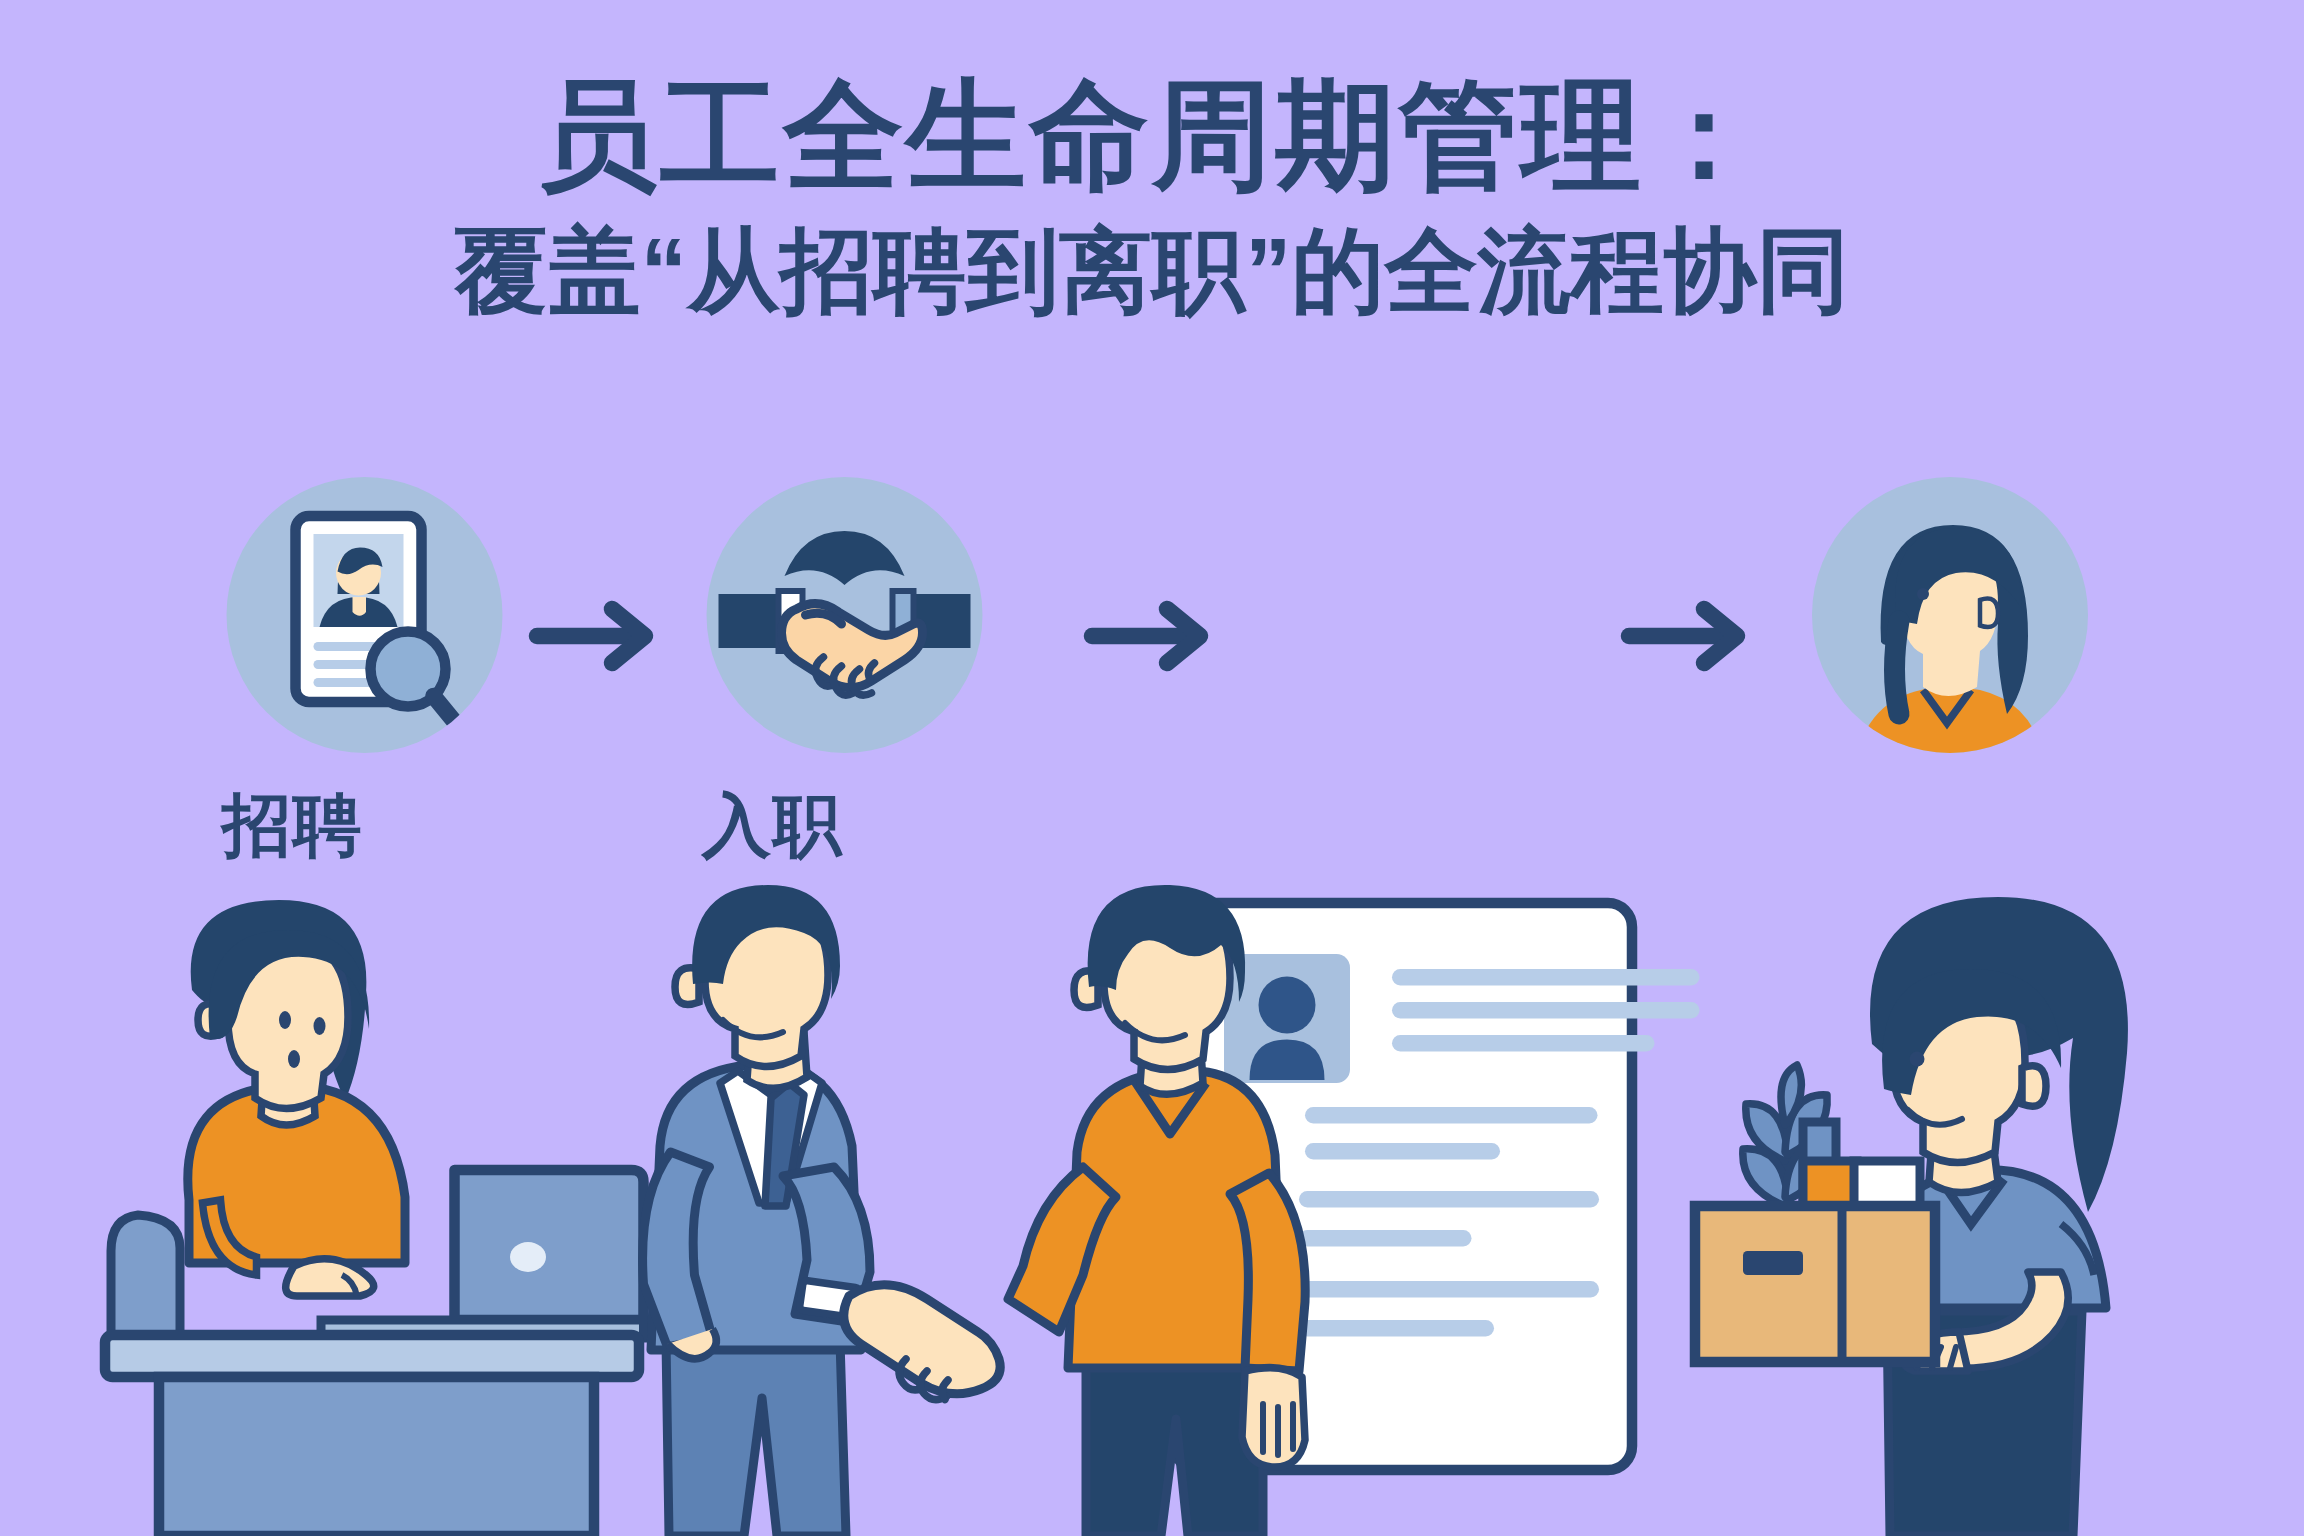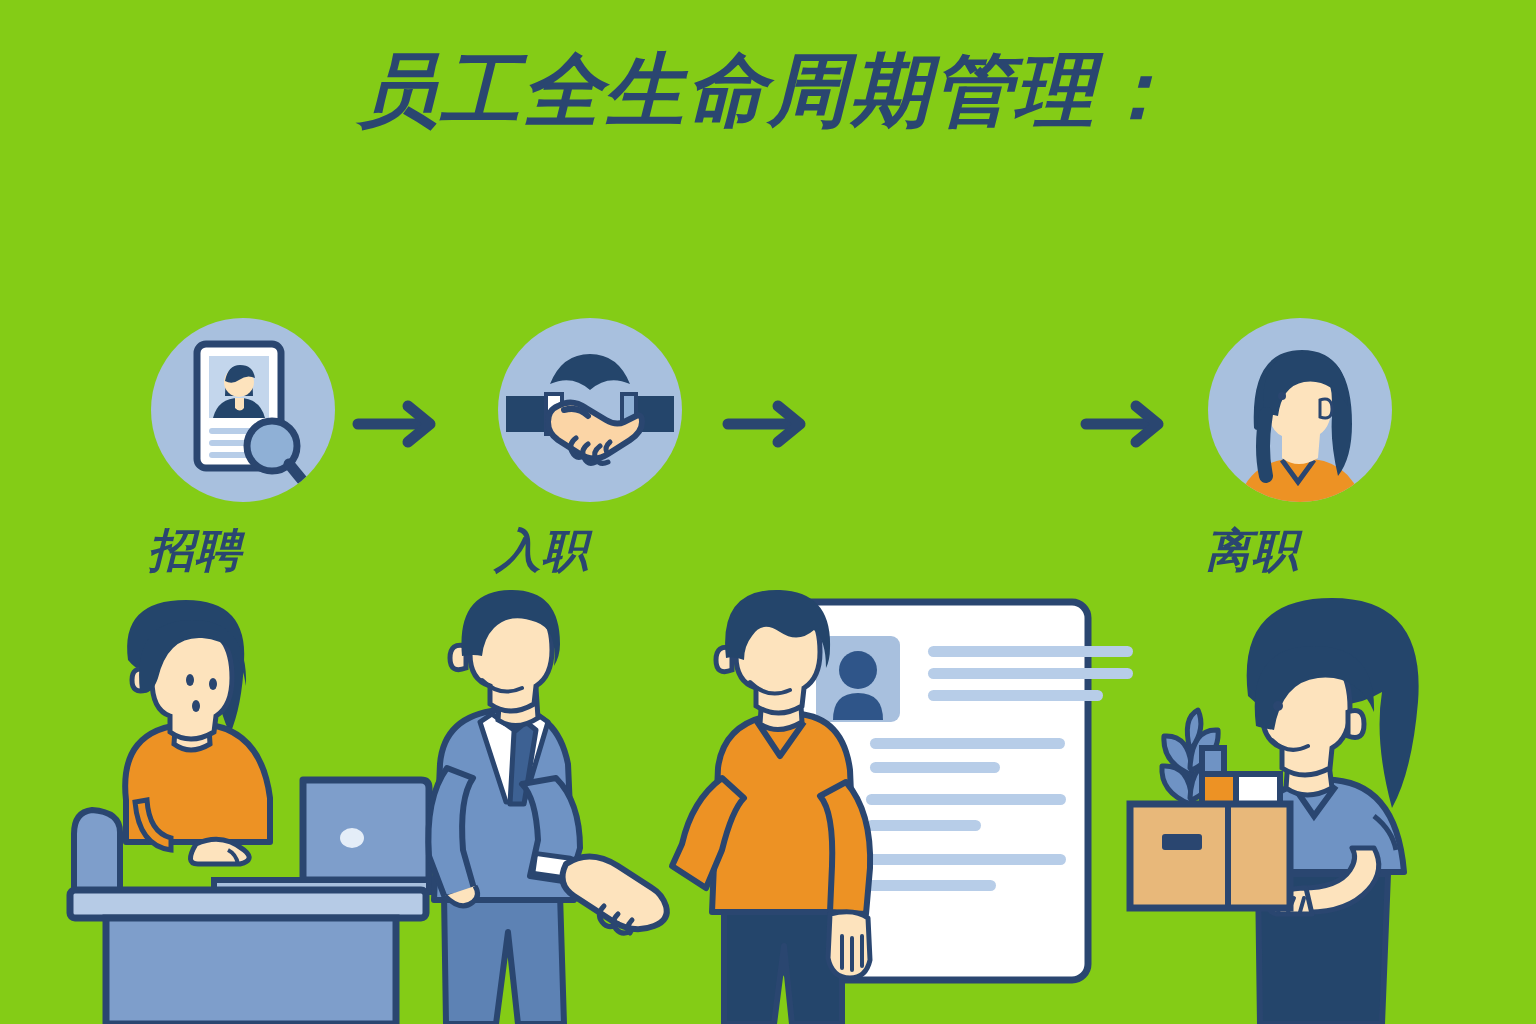--- a/index.html
+++ b/index.html
@@ -7,23 +7,22 @@
     padding: 0;
     background: #e8f0f9;
   }
   body {
     font-family: "Liberation Sans", "DejaVu Sans", sans-serif;
   }
   #canvas {
     position: relative;
     width: 1536px;
     height: 1024px;
-    background: #84cc16;
+    background: #c4b5fd;
     overflow: hidden;
-    font-style: italic;
   }
 
   
   #title-block {
     position: absolute;
     left: 0;
     top: 48px;
     width: 1536px;
     text-align: center;
     pointer-events: none;
@@ -98,20 +97,21 @@
     fill: #b7cde8;
   }
 </style>
 </head>
 <body>
 
 <div id="canvas">
 
   <div id="title-block">
     <div id="main-title">员工全生命周期管理：</div>
+    <div id="sub-title">覆盖“从招聘到离职”的全流程协同</div>
   </div>
 
   <div id="flow">
 
     <div class="step" style="left:148px;">
       <div class="step-circle">
         <svg viewBox="0 0 184 184" width="184" height="184">
 
           <rect x="46" y="26" width="84" height="124" rx="9" fill="#ffffff" stroke="#2a4670" stroke-width="7"></rect>
 
@@ -135,21 +135,21 @@
       <div class="step-label">招聘</div>
     </div>
 
     <div class="arrow" style="left:352px;">
       <svg viewBox="0 0 96 56" width="96" height="56">
         <line x1="6" y1="28" x2="72" y2="28" stroke="#2a4670" stroke-width="11" stroke-linecap="round"></line>
         <polyline points="56,10 78,28 56,46" fill="none" stroke="#2a4670" stroke-width="11" stroke-linecap="round" stroke-linejoin="round"></polyline>
       </svg>
     </div>
 
-    <div class="step" style="left:495px;">
+    <div class="step" style="left:468px;">
       <div class="step-circle">
         <svg viewBox="0 0 184 184" width="184" height="184">
 
           <path d="M52 66 q12 -30 40 -30 q28 0 40 30 q-22 -10 -40 6 q-18 -16 -40 -6 z" fill="#24456b"></path>
 
           <path d="M8 78 h46 l10 36 h-56 z" fill="#24456b"></path>
           <rect x="48" y="76" width="16" height="40" fill="#ffffff" stroke="#2a4670" stroke-width="4"></rect>
 
           <path d="M176 78 h-44 l-10 36 h54 z" fill="#24456b"></path>
           <rect x="124" y="76" width="14" height="40" fill="#8fb0d6" stroke="#2a4670" stroke-width="4"></rect>
@@ -195,21 +195,20 @@
 
           <path d="M56 96 q-6 -62 40 -62 q44 0 44 54 q-18 -28 -44 -24 q-22 4 -26 34 q-10 -2 -14 -2 z" fill="#24456b"></path>
 
           <path d="M112 82 q12 -4 12 9 q0 12 -12 8 z" fill="#fde3bd" stroke="#2a4670" stroke-width="3"></path>
 
           <circle cx="74" cy="78" r="4" fill="#2a4670"></circle>
 
           <path d="M58 96 q-6 34 0 62" fill="none" stroke="#24456b" stroke-width="14" stroke-linecap="round"></path>
         </svg>
       </div>
-      <div class="step-label">离职</div>
     </div>
 
   </div>
 
   <div id="scene">
     <svg class="scene-svg" viewBox="0 0 1536 436" width="1536" height="436">
 
       <g>
         <rect x="783" y="14" width="305" height="378" rx="16" fill="#ffffff" stroke="#2a4670" stroke-width="7"></rect>
 

